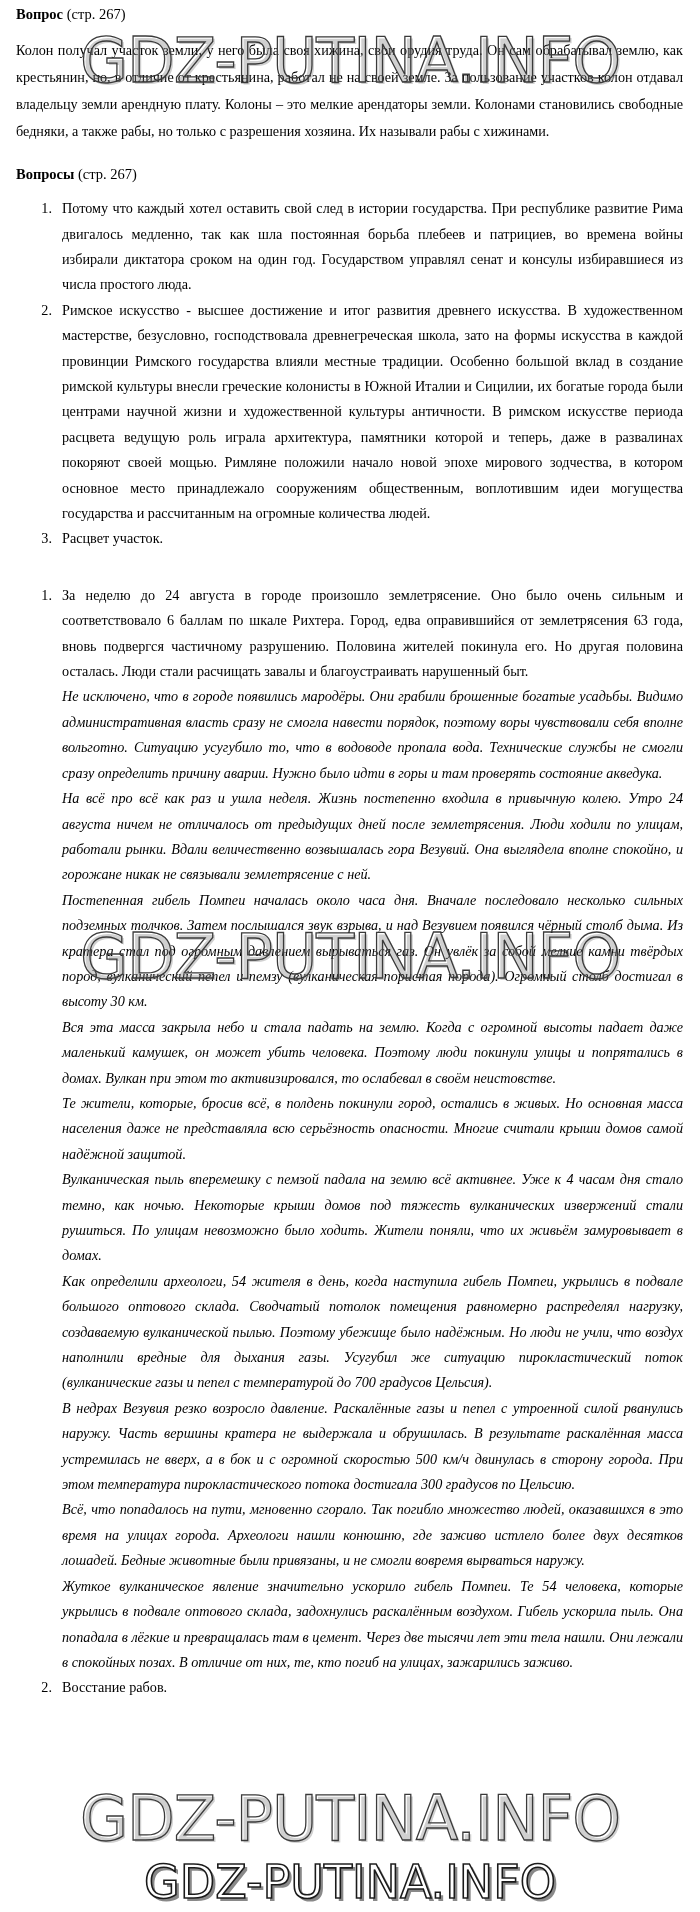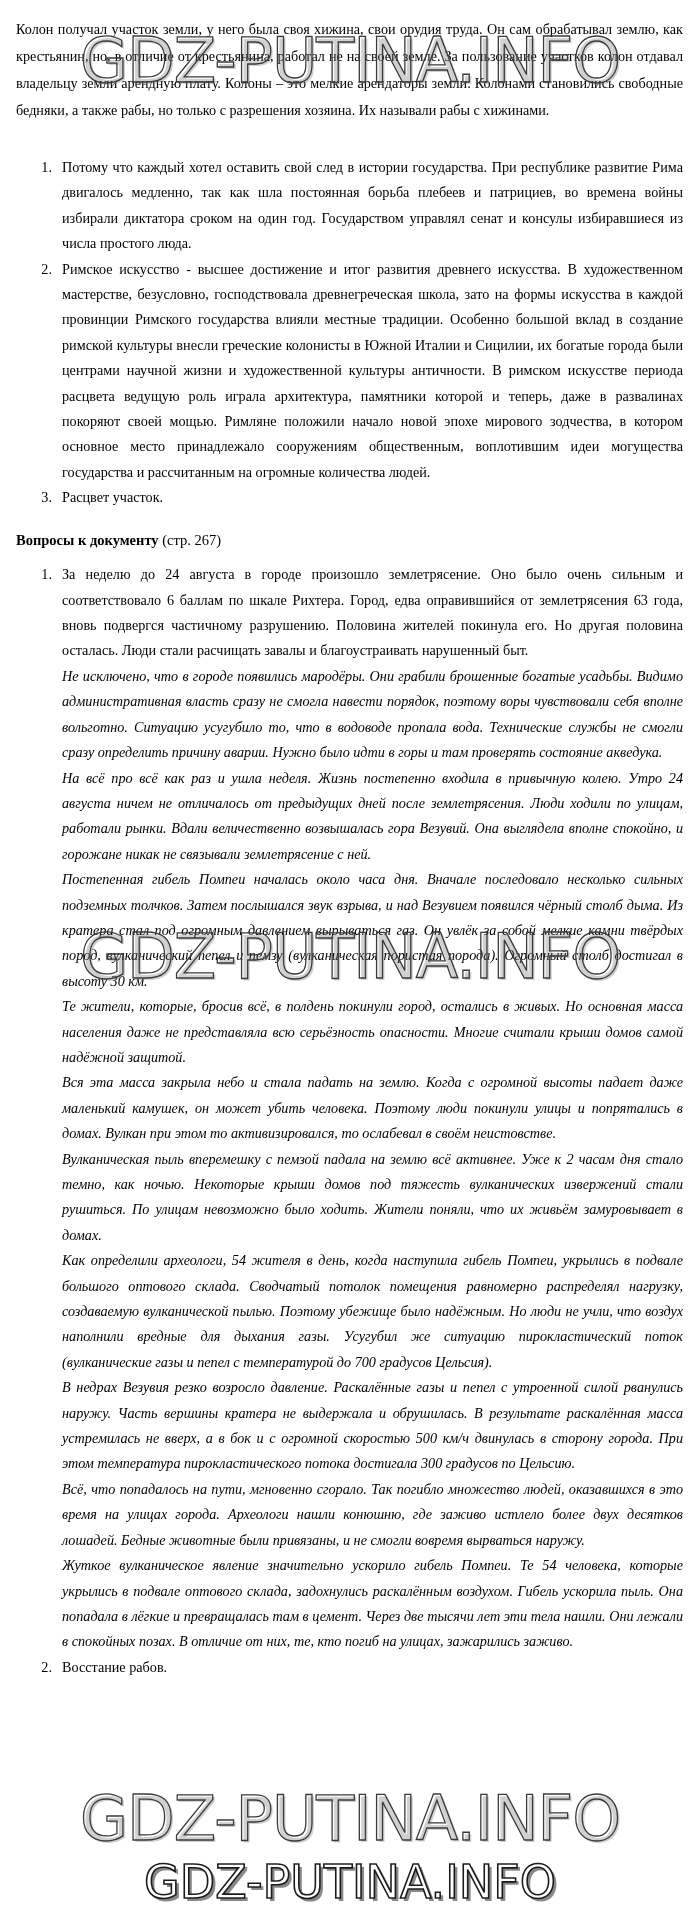--- a/index.html
+++ b/index.html
@@ -125,57 +125,60 @@
   <div class="watermark wm-band" style="top: 24px;">GDZ-PUTINA.INFO</div>
 
   <div class="watermark wm-band" style="top: 920px;">GDZ-PUTINA.INFO</div>
 
   <div class="watermark wm-band" style="top: 1782px;">GDZ-PUTINA.INFO</div>
 
   <div class="watermark wm-footer" style="top: 1855px;">GDZ-PUTINA.INFO</div>
 
   <div class="content">
 
+    <h2 class="section-heading">
+      <span>Вопрос</span><span class="page-ref"> (стр. 267)</span>
+    </h2>
 
     <p class="body-text first-para">Колон получал участок земли, у него была своя хижина, свои орудия труда. Он сам обрабатывал землю, как крестьянин, но, в отличие от крестьянина, работал не на своей земле. За пользование участков колон отдавал владельцу земли арендную плату. Колоны – это мелкие арендаторы земли. Колонами становились свободные бедняки, а также рабы, но только с разрешения хозяина. Их называли рабы с хижинами.</p>
 
     <div class="gap-md"></div>
 
+    <h2 class="section-heading">
+      <span>Вопросы</span><span class="page-ref"> (стр. 267)</span>
+    </h2>
 
     <div class="gap-sm"></div>
 
     <ol class="answers">
       <li>
         <p>Потому что каждый хотел оставить свой след в истории государства. При республике развитие Рима двигалось медленно, так как шла постоянная борьба плебеев и патрициев, во времена войны избирали диктатора сроком на один год. Государством управлял сенат и консулы избиравшиеся из числа простого люда.</p>
       </li>
       <li>
         <p>Римское искусство - высшее достижение и итог развития древнего искусства. В художественном мастерстве, безусловно, господствовала древнегреческая школа, зато на формы искусства в каждой провинции Римского государства влияли местные традиции. Особенно большой вклад в создание римской культуры внесли греческие колонисты в Южной Италии и Сицилии, их богатые города были центрами научной жизни и художественной культуры античности. В римском искусстве периода расцвета ведущую роль играла архитектура, памятники которой и теперь, даже в развалинах покоряют своей мощью. Римляне положили начало новой эпохе мирового зодчества, в котором основное место принадлежало сооружениям общественным, воплотившим идеи могущества государства и рассчитанным на огромные количества людей.</p>
       </li>
       <li>
         <p>Расцвет участок.</p>
       </li>
     </ol>
 
     <div class="gap-md"></div>
 
-    <h2 class="section-heading">
-      <span>Вопросы к документу</span><span class="page-ref"> (стр. 267)</span>
-    </h2>
 
     <div class="gap-sm"></div>
 
     <ol class="answers">
       <li>
         <p>За неделю до 24 августа в городе произошло землетрясение. Оно было очень сильным и соответствовало 6 баллам по шкале Рихтера. Город, едва оправившийся от землетрясения 63 года, вновь подвергся частичному разрушению. Половина жителей покинула его. Но другая половина осталась. Люди стали расчищать завалы и благоустраивать нарушенный быт.</p>
         <p>Не исключено, что в городе появились мародёры. Они грабили брошенные богатые усадьбы. Видимо административная власть сразу не смогла навести порядок, поэтому воры чувствовали себя вполне вольготно. Ситуацию усугубило то, что в водоводе пропала вода. Технические службы не смогли сразу определить причину аварии. Нужно было идти в горы и там проверять состояние акведука.</p>
         <p>На всё про всё как раз и ушла неделя. Жизнь постепенно входила в привычную колею. Утро 24 августа ничем не отличалось от предыдущих дней после землетрясения. Люди ходили по улицам, работали рынки. Вдали величественно возвышалась гора Везувий. Она выглядела вполне спокойно, и горожане никак не связывали землетрясение с ней.</p>
         <p>Постепенная гибель Помпеи началась около часа дня. Вначале последовало несколько сильных подземных толчков. Затем послышался звук взрыва, и над Везувием появился чёрный столб дыма. Из кратера стал под огромным давлением вырываться газ. Он увлёк за собой мелкие камни твёрдых пород, вулканический пепел и пемзу (вулканическая пористая порода). Огромный столб достигал в высоту 30 км.</p>
+        <p>Вся эта масса закрыла небо и стала падать на землю. Когда с огромной высоты падает даже маленький камушек, он может убить человека. Поэтому люди покинули улицы и попрятались в домах. Вулкан при этом то активизировался, то ослабевал в своём неистовстве.</p>
         <p>Те жители, которые, бросив всё, в полдень покинули город, остались в живых. Но основная масса населения даже не представляла всю серьёзность опасности. Многие считали крыши домов самой надёжной защитой.</p>
-        <p>Вся эта масса закрыла небо и стала падать на землю. Когда с огромной высоты падает даже маленький камушек, он может убить человека. Поэтому люди покинули улицы и попрятались в домах. Вулкан при этом то активизировался, то ослабевал в своём неистовстве.</p>
-        <p>Вулканическая пыль вперемешку с пемзой падала на землю всё активнее. Уже к 2 часам дня стало темно, как ночью. Некоторые крыши домов под тяжесть вулканических извержений стали рушиться. По улицам невозможно было ходить. Жители поняли, что их живьём замуровывает в домах.</p>
+        <p>Вулканическая пыль вперемешку с пемзой падала на землю всё активнее. Уже к 4 часам дня стало темно, как ночью. Некоторые крыши домов под тяжесть вулканических извержений стали рушиться. По улицам невозможно было ходить. Жители поняли, что их живьём замуровывает в домах.</p>
         <p>Как определили археологи, 54 жителя в день, когда наступила гибель Помпеи, укрылись в подвале большого оптового склада. Сводчатый потолок помещения равномерно распределял нагрузку, создаваемую вулканической пылью. Поэтому убежище было надёжным. Но люди не учли, что воздух наполнили вредные для дыхания газы. Усугубил же ситуацию пирокластический поток (вулканические газы и пепел с температурой до 700 градусов Цельсия).</p>
         <p>В недрах Везувия резко возросло давление. Раскалённые газы и пепел с утроенной силой рванулись наружу. Часть вершины кратера не выдержала и обрушилась. В результате раскалённая масса устремилась не вверх, а в бок и с огромной скоростью 500 км/ч двинулась в сторону города. При этом температура пирокластического потока достигала 300 градусов по Цельсию.</p>
         <p>Всё, что попадалось на пути, мгновенно сгорало. Так погибло множество людей, оказавшихся в это время на улицах города. Археологи нашли конюшню, где заживо истлело более двух десятков лошадей. Бедные животные были привязаны, и не смогли вовремя вырваться наружу.</p>
         <p>Жуткое вулканическое явление значительно ускорило гибель Помпеи. Те 54 человека, которые укрылись в подвале оптового склада, задохнулись раскалённым воздухом. Гибель ускорила пыль. Она попадала в лёгкие и превращалась там в цемент. Через две тысячи лет эти тела нашли. Они лежали в спокойных позах. В отличие от них, те, кто погиб на улицах, зажарились заживо.</p>
       </li>
       <li>
         <p>Восстание рабов.</p>
       </li>
     </ol>
 

